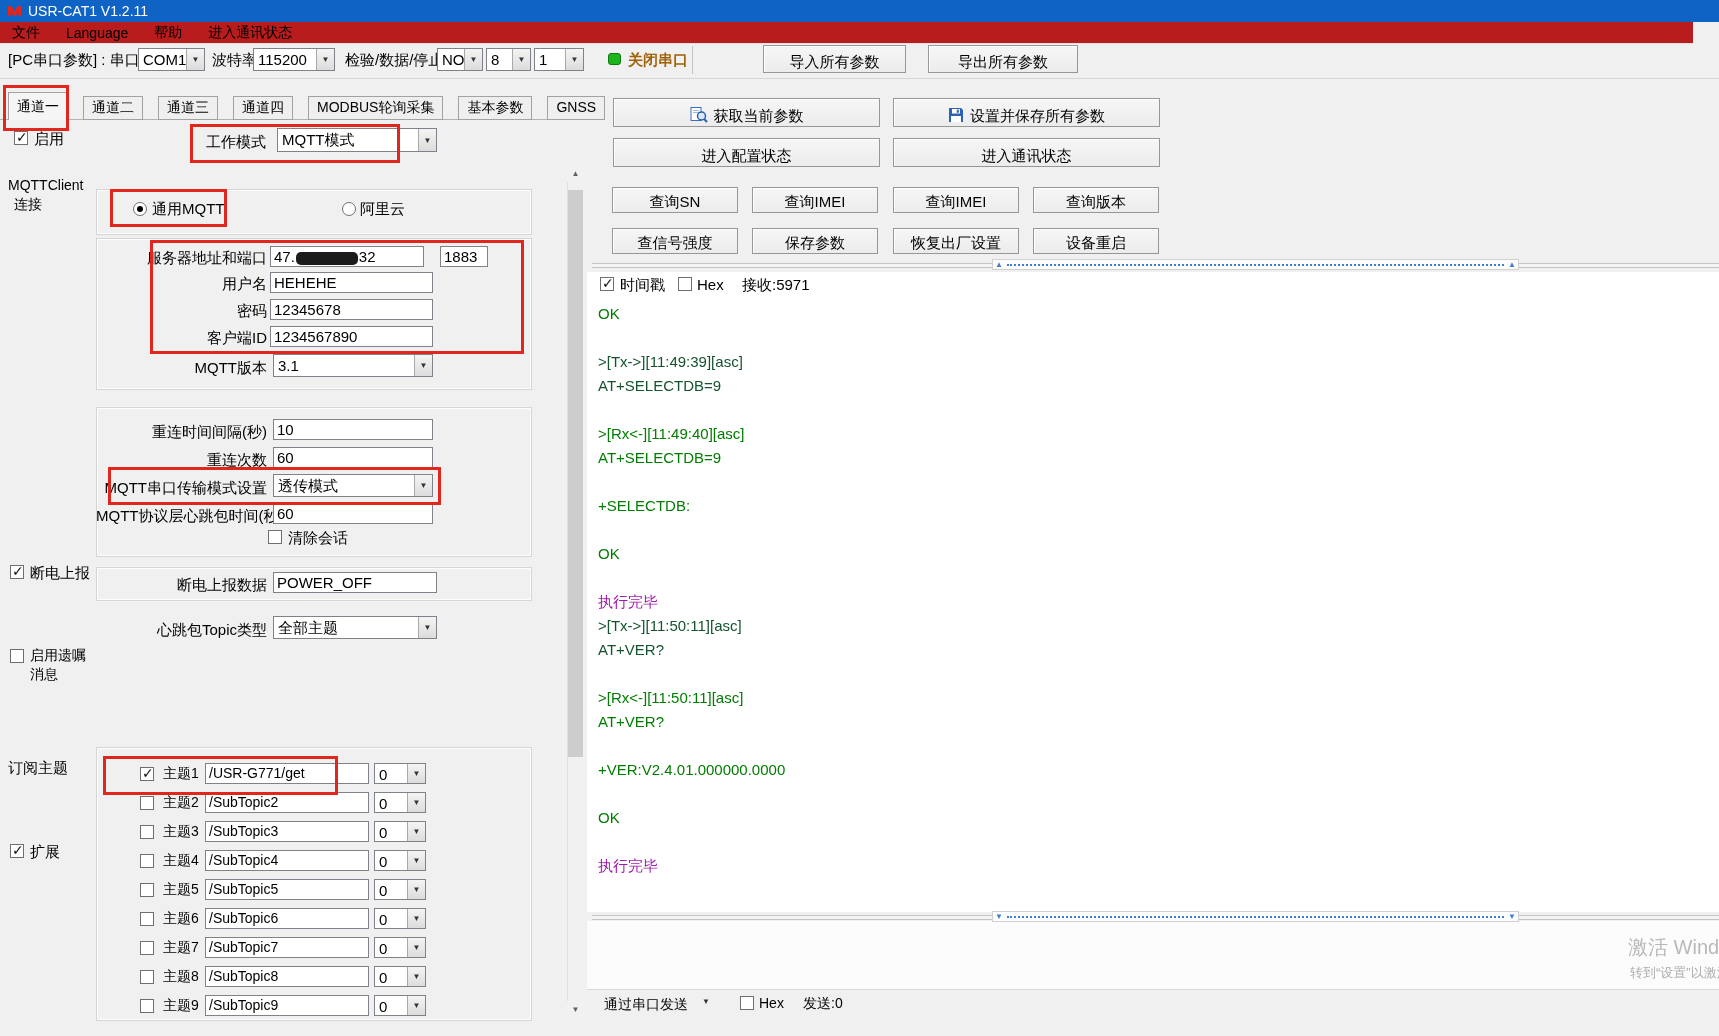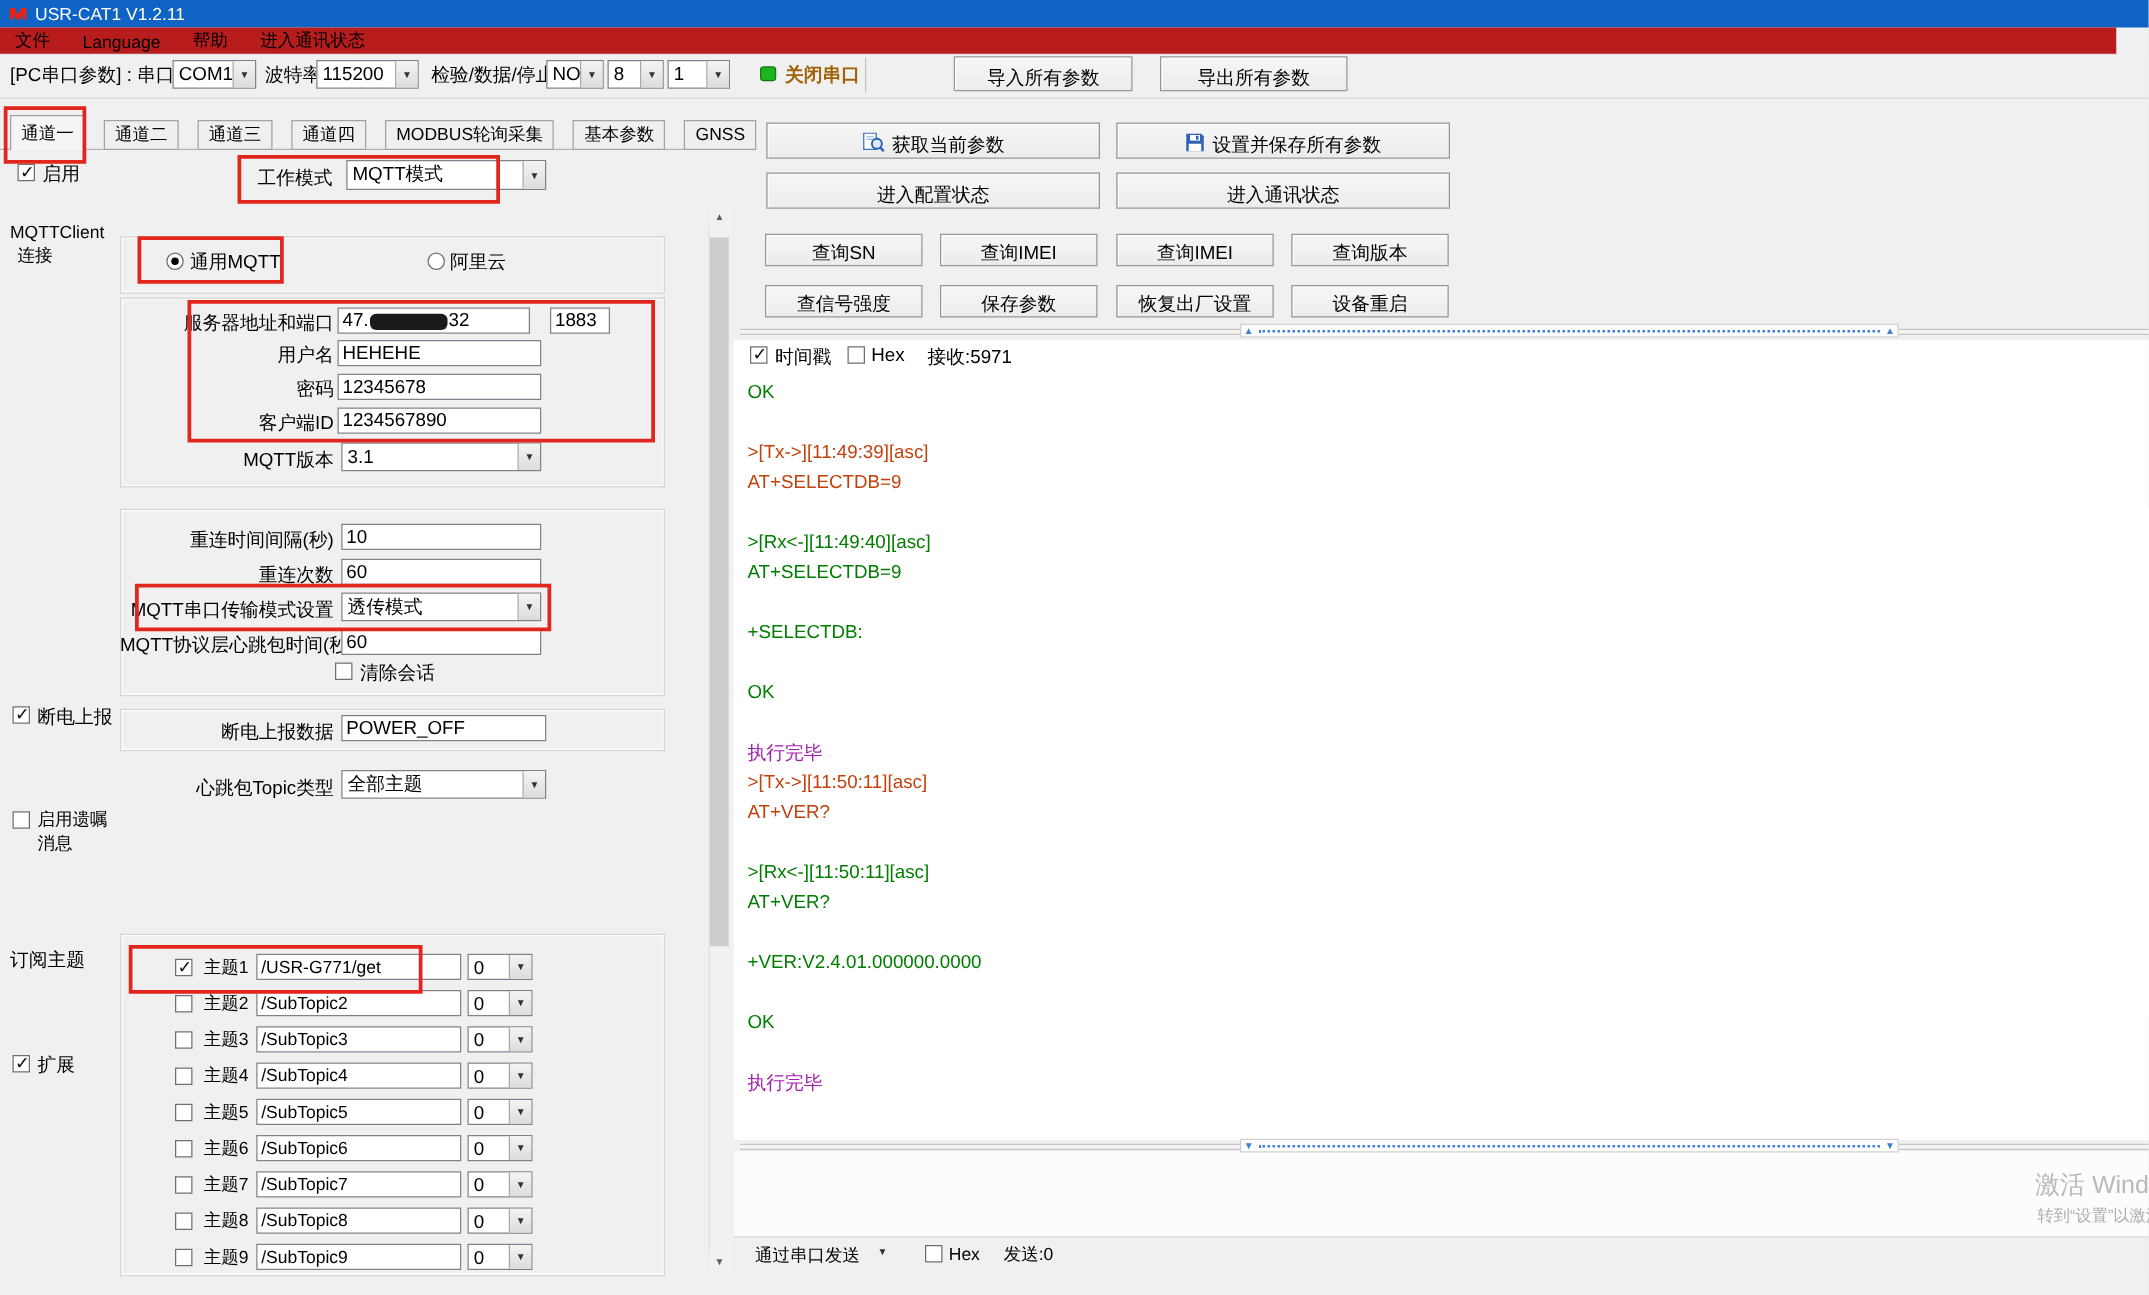--- a/index.html
+++ b/index.html
@@ -42,21 +42,21 @@
   .tfield{position:static;flex:none;width:164px;box-sizing:border-box;background:#fff;border:1px solid #7f8389;font-size:14px;line-height:19px;height:21px;padding:0 3px;white-space:nowrap;overflow:hidden}
   .tqos{position:static;flex:none;width:52px;margin-left:5px;height:21px}
   
   .sbtrack{position:absolute;left:567px;top:165px;width:17px;height:853px;background:#f1f1f1;border-left:1px solid #e0e0e0}
   .sbbtn{position:absolute;left:567px;width:17px;height:17px;display:flex;align-items:center;justify-content:center;font-size:8px;color:#606060;background:#f1f1f1}
   .sbthumb{position:absolute;left:568px;width:15px;background:#cdcdcd}
   
   .logpanel{position:absolute;left:587px;top:272px;width:1132px;height:640px;background:#fff}
   .loglines{position:absolute;left:598px;top:305px;width:1100px}
   .logline{height:24px;font-size:15px;white-space:pre}
-  .green{color:#007d00}.blue{color:#c2410c}.black{color:#a21caf}
+  .green{color:#007d00}.blue{color:#14532d}.black{color:#a21caf}
   .split{position:absolute;height:3px;border-top:1px solid #c5c5c5;border-bottom:1px solid #c5c5c5;background:#f4f4f4}
   .splitbar{position:absolute;box-sizing:border-box;height:11px;background:#fdfdfd;border:1px solid #d0d0d0;display:flex;align-items:center;z-index:5}
   .splitbar .dots{flex:1;border-top:2px dotted #3f7fd6;margin:0 2px}
   .splitbar .tri{font-size:8px;color:#3f7fd6;line-height:8px;padding:0 2px}
   .lowerpanel{position:absolute;left:587px;top:921px;width:1132px;height:68px;background:#fcfcfc}
   .sendbar{position:absolute;left:587px;top:989px;width:1132px;height:30px;background:#f0f0f0;border-top:1px solid #dadada}
   .wm1{position:absolute;left:1628px;top:934px;font-size:20px;color:#b9b9b9;white-space:nowrap}
   .wm2{position:absolute;left:1630px;top:964px;font-size:13px;color:#adadad;white-space:nowrap}
   .led{position:absolute;width:13px;height:12px;border-radius:3px;background:#1db51d;border:1px solid #0e7a0e;box-sizing:border-box}
   .link{position:absolute;color:#a16207;font-weight:bold;font-size:15px;white-space:nowrap}

